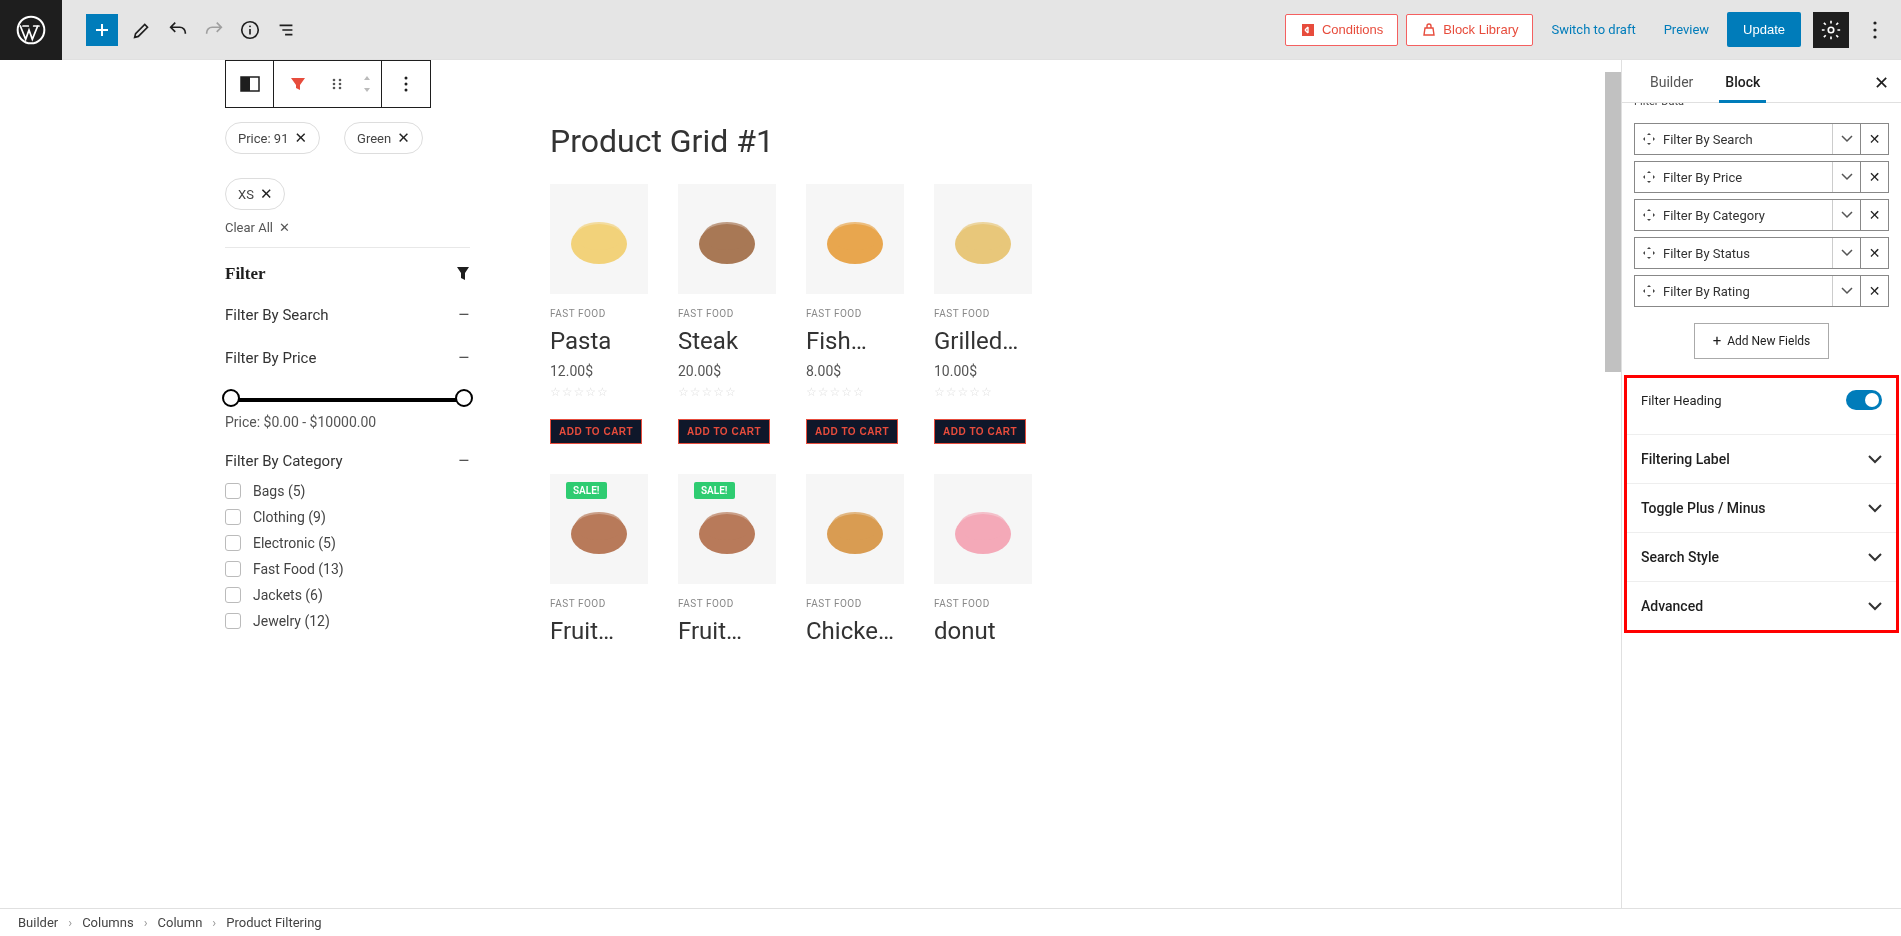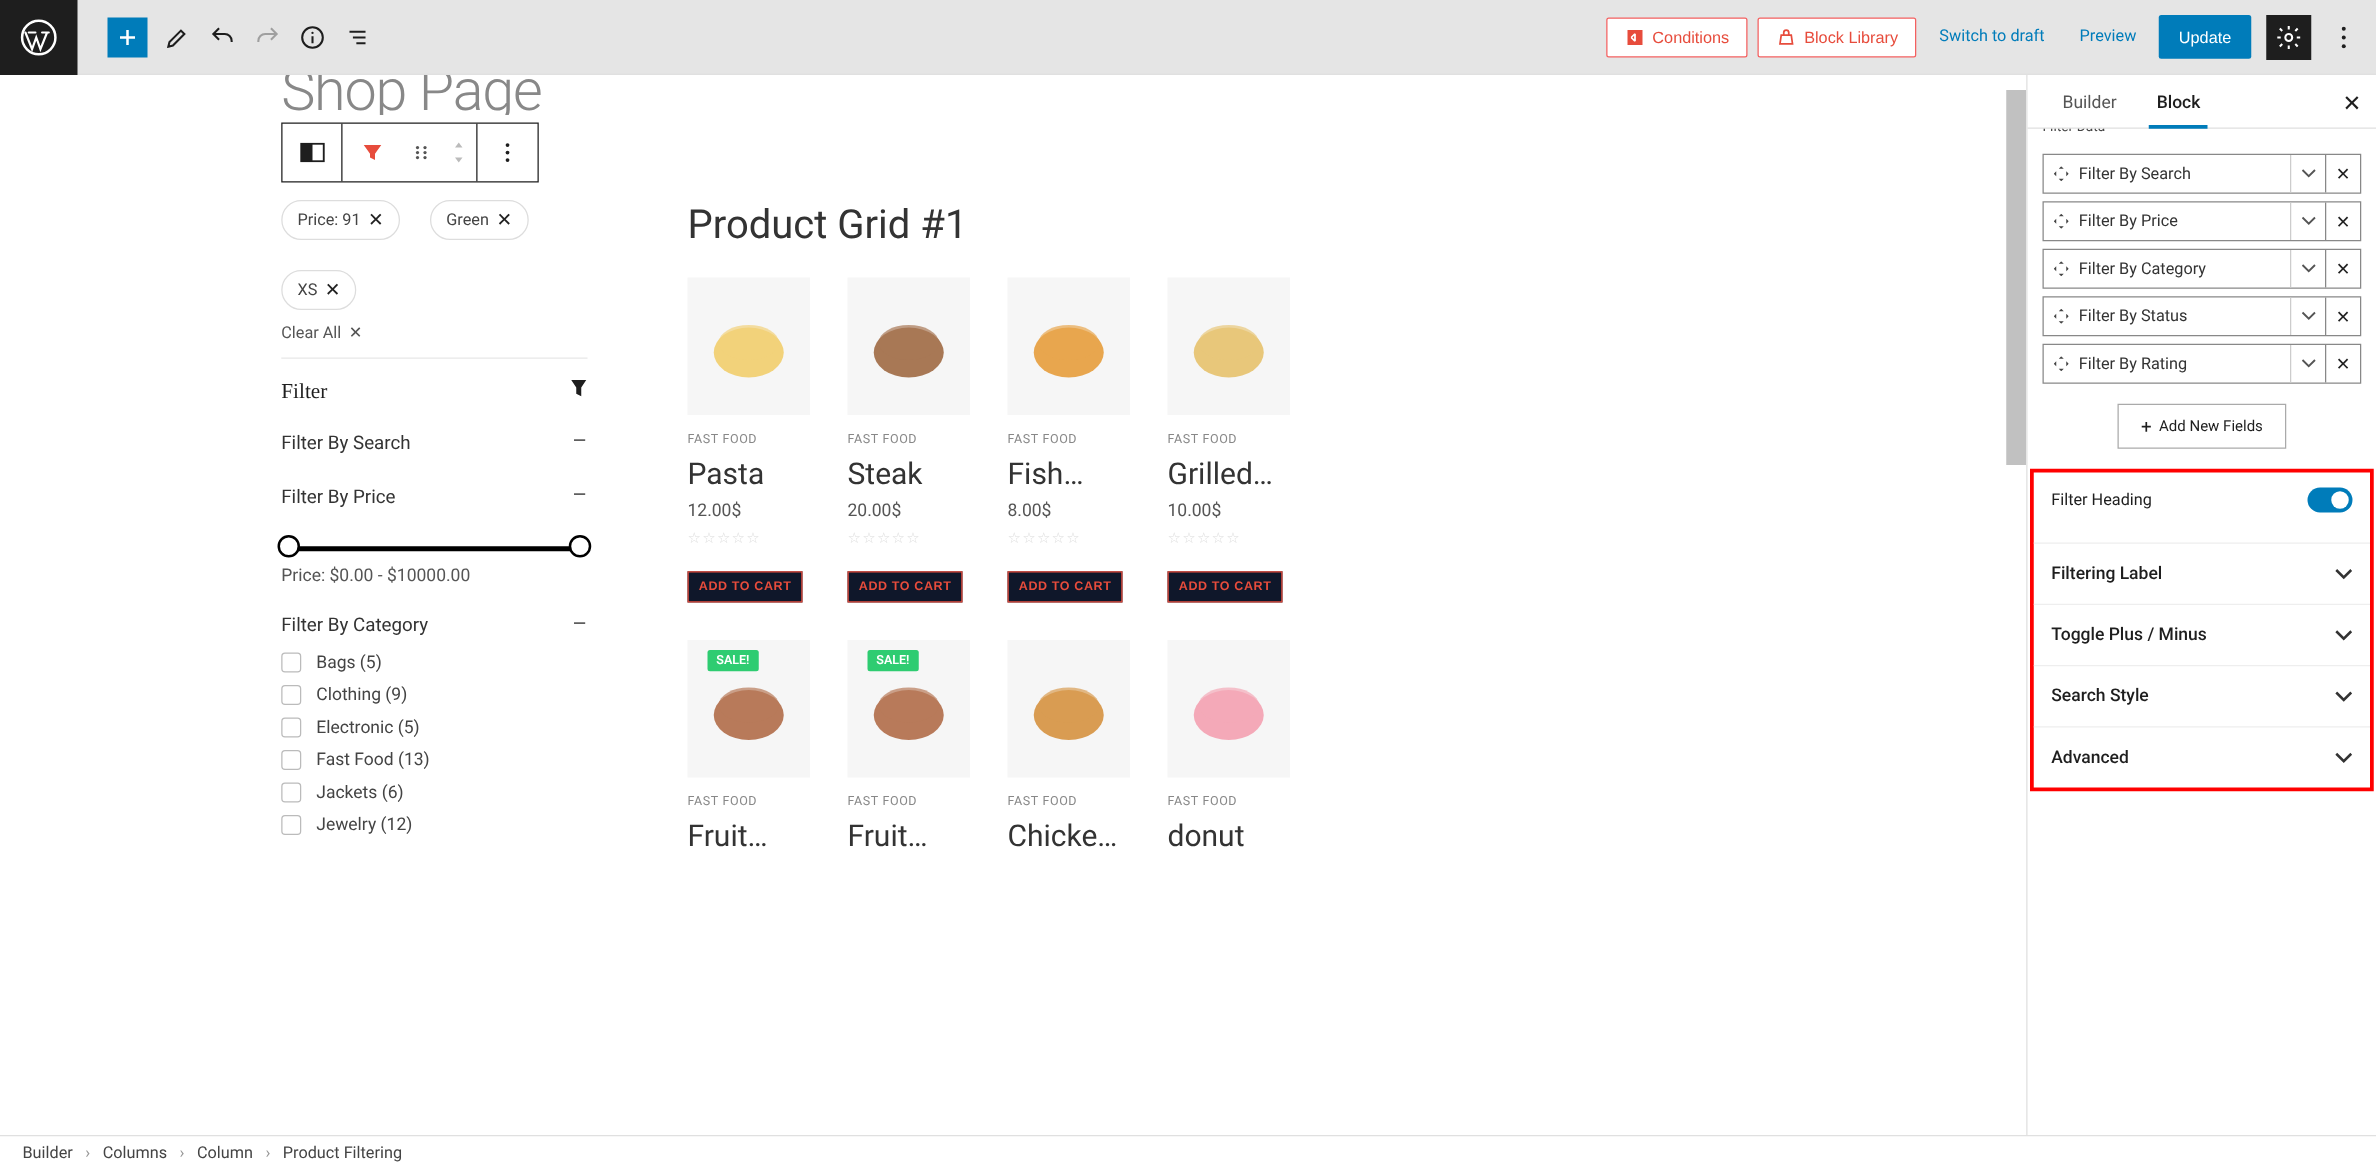--- a/index.html
+++ b/index.html
@@ -34,21 +34,21 @@
 .bt-icon-filter{ color:#e74c3c; }
 .shop-area { display:flex; gap:80px; margin:14px 0 0 225px; }
 
 
 .filter-col { width: 245px; }
 .chips { display:flex; flex-wrap:wrap; gap:24px; margin-bottom:10px;}
 .chip { border:1px solid #ddd; border-radius:20px; padding:6px 12px; font-size:13px; display:flex; align-items:center; gap:6px; color:#444;}
 .chip .x { font-size:15px; color:#222;}
 .clear-all { color:#555; font-size:13px; display:flex;align-items:center;gap:6px; margin:8px 0 12px;}
 .hr{border:none;border-top:1px solid #e8e8e8;margin:6px 0 16px;}
-.filter-head{ display:flex; justify-content:space-between; font-family: Georgia, serif; font-size:17px; font-weight:400; margin-bottom:18px;}
+.filter-head{ display:flex; justify-content:space-between; align-items:center; font-family: Georgia, serif; font-size:17px; font-weight:700; margin-bottom:18px;}
 .fgroup-h{ display:flex; justify-content:space-between; align-items:center; font-size:15px; color:#333; margin:18px 0 10px;}
 .fgroup-h .pm{font-size:22px; font-weight:300;}
 .search-box{ display:flex; border:1px solid #ccc; height:44px; align-items:center; padding:0 10px;}
 .search-box input{ flex:1; border:none; outline:none; font-size:14px; color:#888;}
 .slider-track{ height:4px; background:#000; margin:28px 6px 12px; position:relative;}
 .slider-knob{ width:18px;height:18px;border:2px solid #000;border-radius:50%;background:#fff;position:absolute;top:-9px;}
 .price-text{font-size:14px;color:#555;margin-top:8px;}
 .cb-row{display:flex;align-items:center;gap:12px;margin:10px 0;font-size:14px;color:#444;}
 .cb{width:16px;height:16px;border:1.5px solid #bbb;border-radius:3px;}
 
@@ -169,23 +169,20 @@
         </svg>
     </div>
   </div>
 </div>
 
 <div class="main">
   <div class="canvas">
     <div class="scrollbar-fake">
         <div class="scroll-thumb"></div>
       </div>
-    <div class="page-title">
-        <span>Shop Page</span>
-      </div>
 
     <div class="block-toolbar">
       <div class="bt-cell">
           <svg width="20" height="16" viewBox="0 0 20 16">
             <rect x="1" y="1" width="18" height="14" stroke="#1e1e1e" fill="none" stroke-width="1.5"></rect>
             <rect x="1" y="1" width="9" height="14" fill="#1e1e1e"></rect>
           </svg>
         </div>
       <div class="bt-cell bt-icon-filter" style="border-right:none">
           <svg width="20" height="20" viewBox="0 0 20 20">

